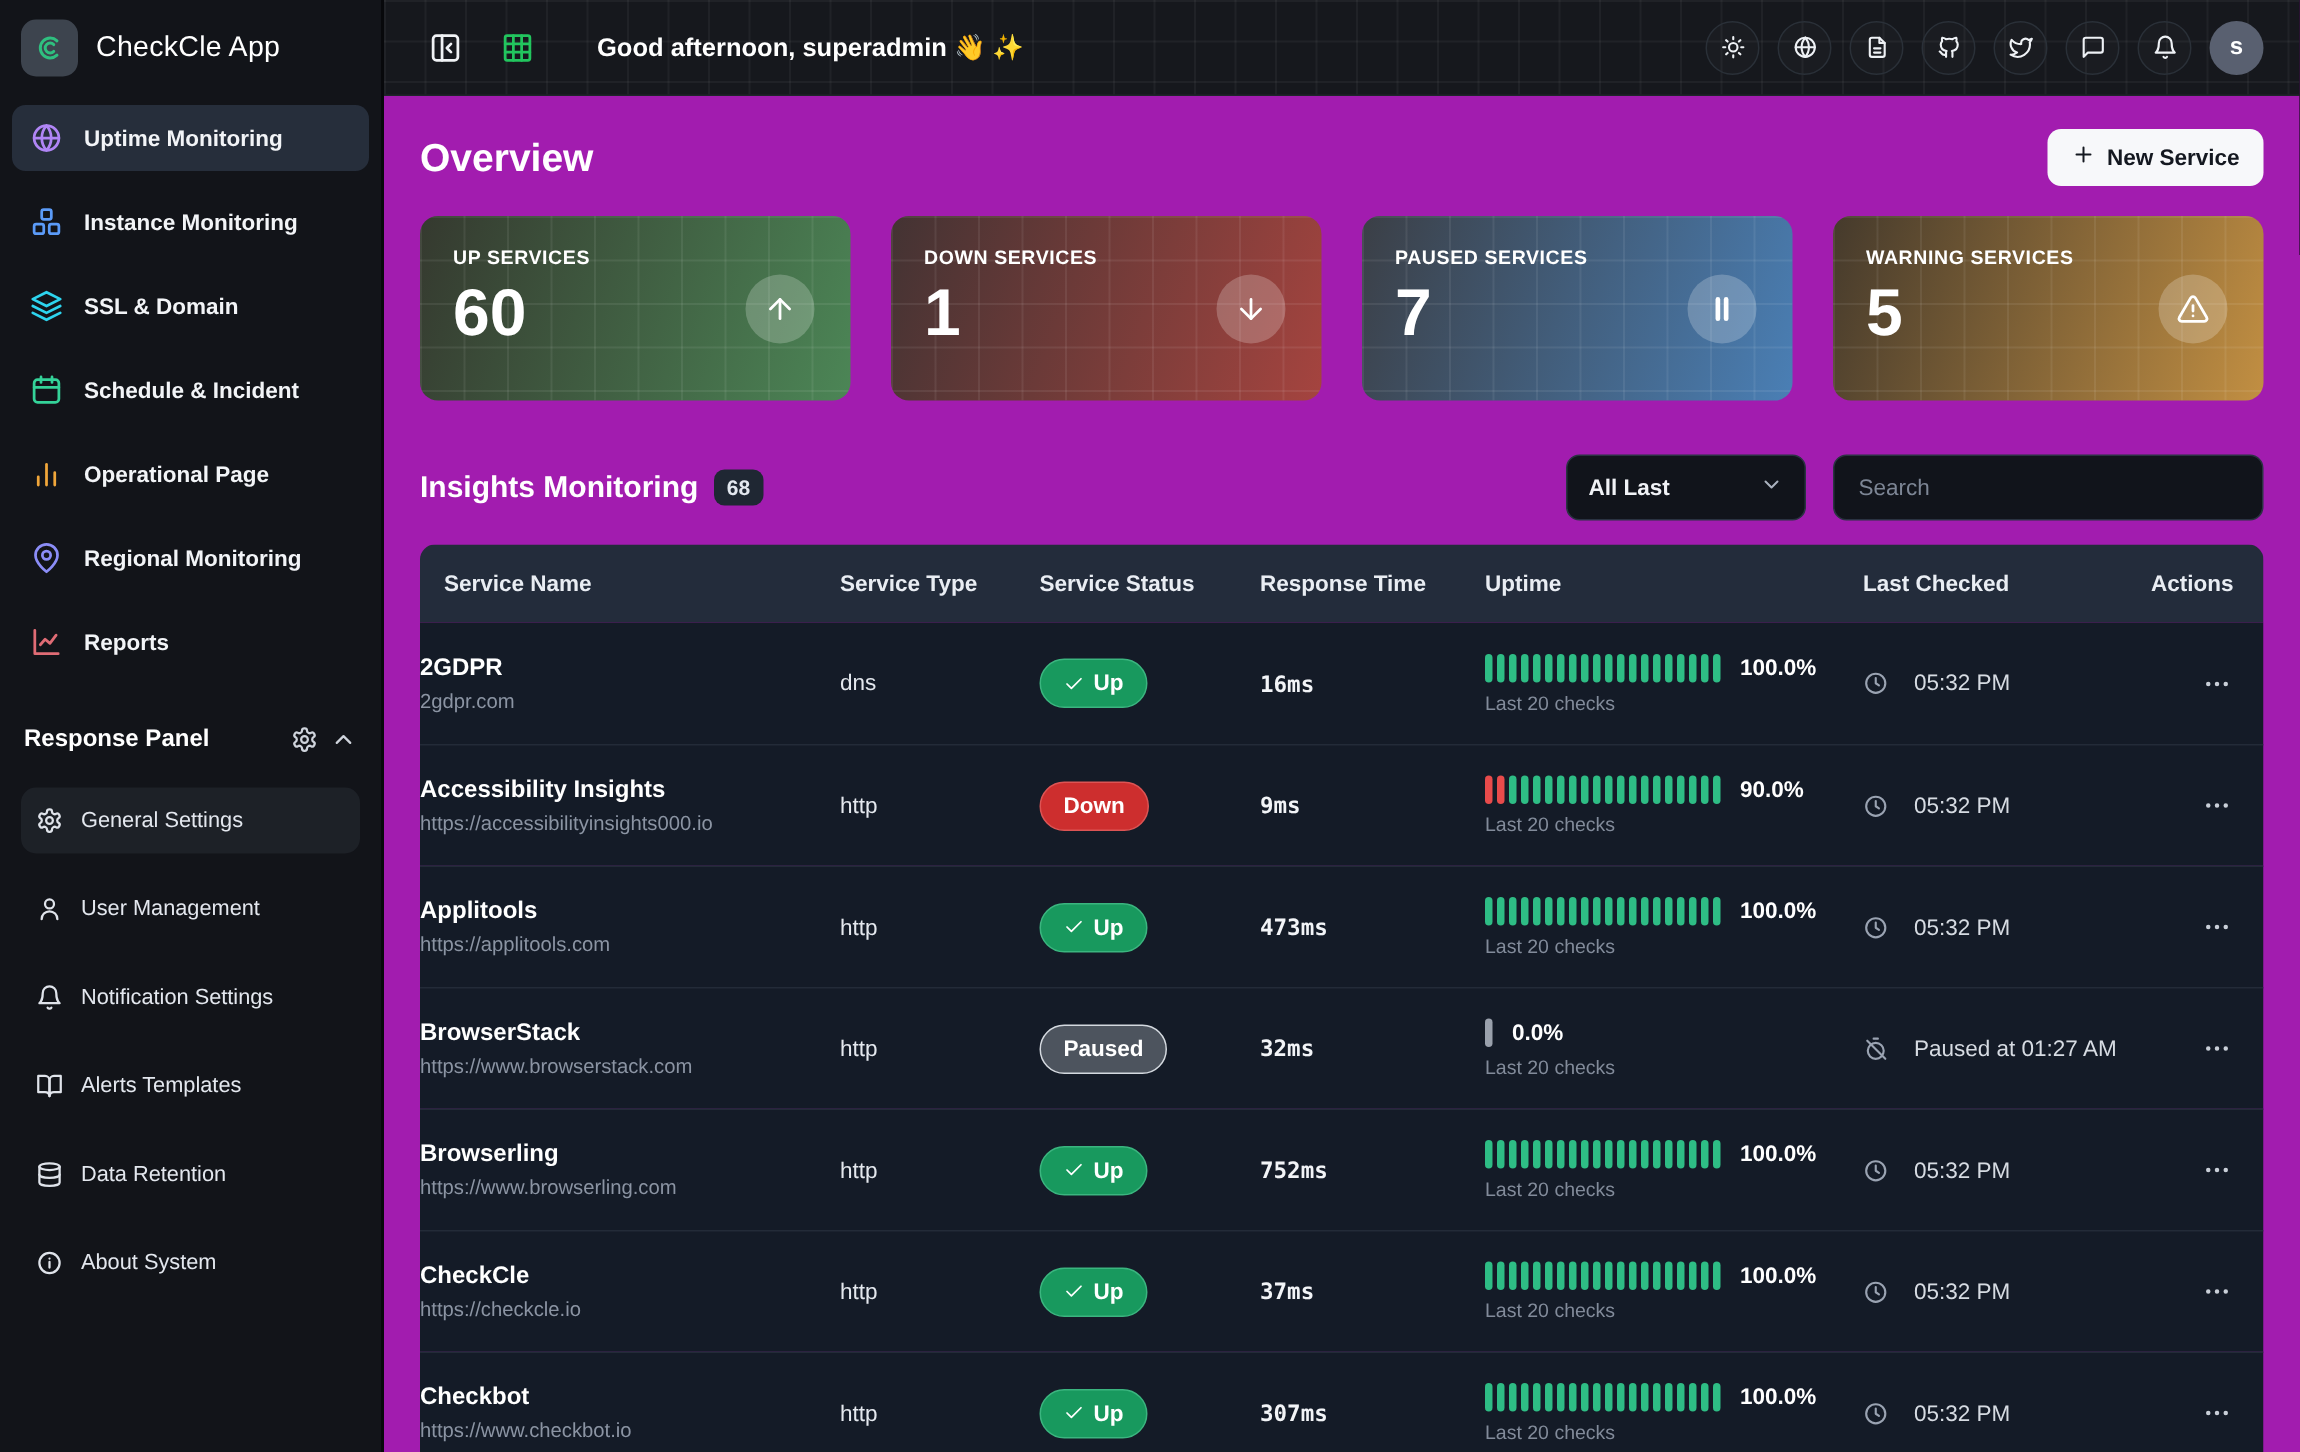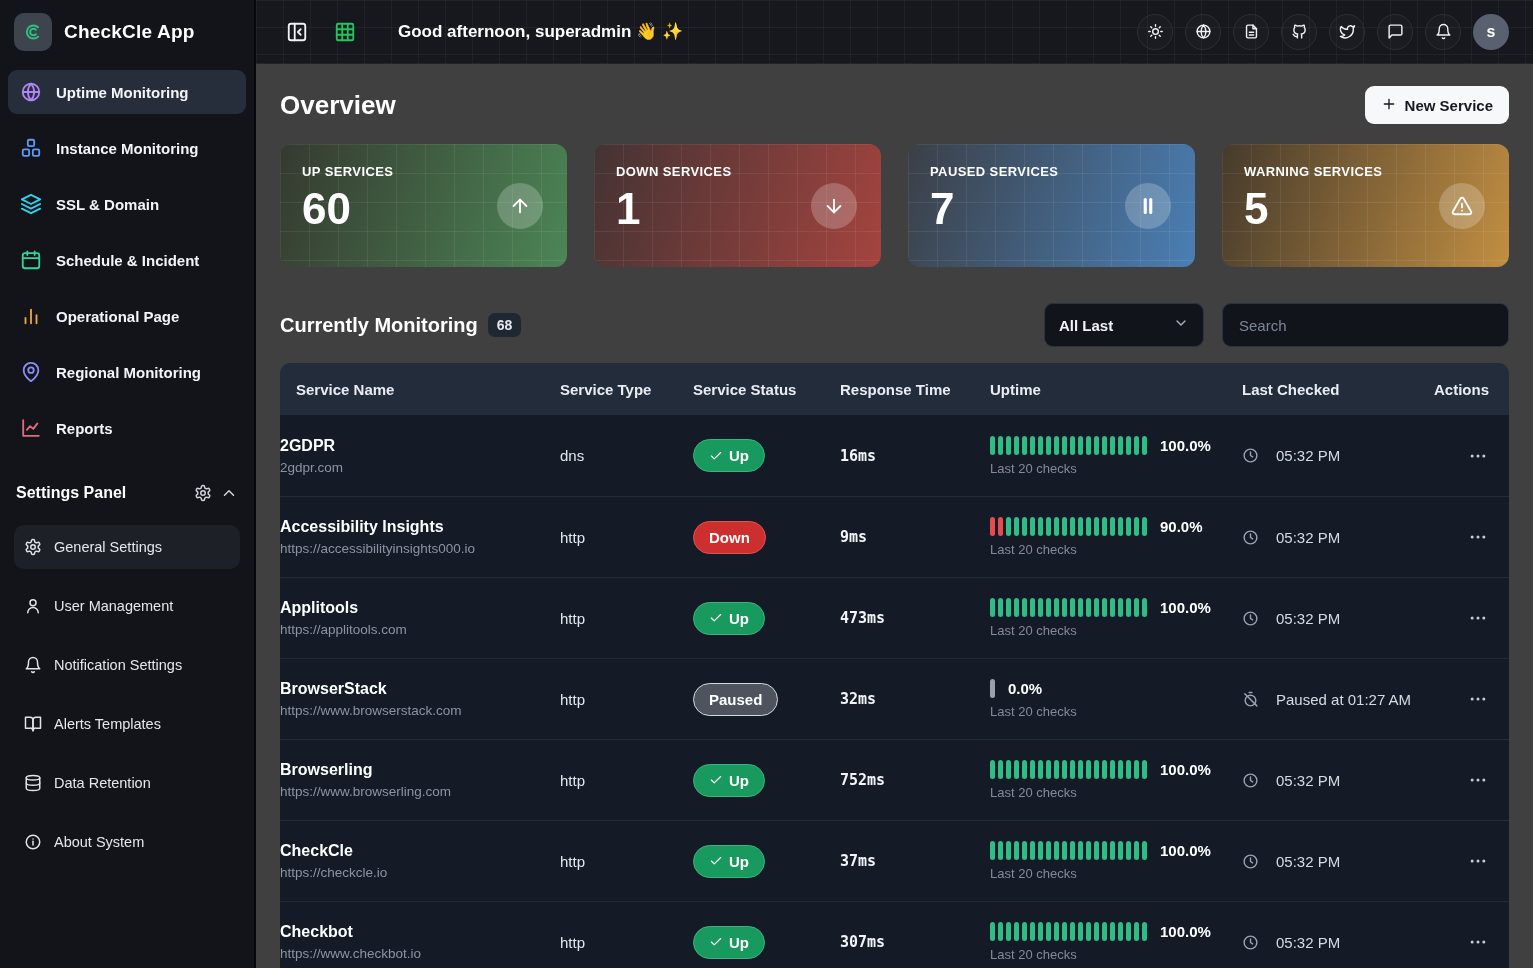--- a/index.html
+++ b/index.html
@@ -7,21 +7,21 @@
     font-family:"Liberation Sans", sans-serif; color:#e7ebf1; }
   .app { display:flex; width:1533px; height:968px; }
 
   
   .sidebar { width:256px; min-width:256px; height:100%; background:#121419;
     border-right:2px solid #07080b; display:flex; flex-direction:column; padding:0 0 10px 0; }
   .logo-row { height:64px; display:flex; align-items:center; gap:12px; padding:0 14px; }
   .logo-mark { width:38px; height:38px; border-radius:10px; background:#3d444e;
     display:flex; align-items:center; justify-content:center; color:#2fbf7f; }
   .logo-mark svg { width:24px; height:24px; }
-  .app-title { font-size:19px; font-weight:700; letter-spacing:.2px; color:#fff; }
+  .app-title { font-size:19px; font-weight:400; letter-spacing:.2px; color:#fff; }
 
   .nav { display:flex; flex-direction:column; gap:12px; padding:6px 8px 0 8px; }
   .nav-item { display:flex; align-items:center; gap:14px; height:44px; padding:0 12px;
     border-radius:9px; cursor:pointer; }
   .nav-item.active { background:#262e3b; }
   .nav-ic { width:22px; height:22px; display:flex; }
   .nav-ic svg { width:22px; height:22px; }
   .nav-label { font-size:15px; font-weight:600; color:#f2f4f7; }
 
   .settings-header { display:flex; align-items:center; margin:34px 16px 10px 16px; gap:8px; }
@@ -52,21 +52,21 @@
   .topbar-right { margin-left:auto; display:flex; align-items:center; gap:12px; }
   .circle-btn { width:36px; height:36px; border-radius:50%; border:1px solid #2a3038;
     background:rgba(255,255,255,0.02); color:#eef1f5; display:flex; align-items:center;
     justify-content:center; cursor:pointer; }
   .circle-btn svg { width:17px; height:17px; }
   .avatar { width:36px; height:36px; border-radius:50%; background:#596070; color:#fff;
     font-size:16px; font-weight:700; display:flex; align-items:center; justify-content:center;
     cursor:pointer; }
 
   
-  .main { flex:1; padding:16px 24px 0 24px; overflow:hidden; background:#404040; }
+  .main { flex:1; padding:16px 24px 0 24px; overflow:hidden; background:#a21caf; }
   .page-head { display:flex; align-items:center; justify-content:space-between; margin-top:6px; }
   .page-title { font-size:26px; font-weight:700; color:#fff; }
   .new-service { display:flex; align-items:center; gap:8px; height:38px; padding:0 16px;
     background:#f7f8fa; color:#141820; border:none; border-radius:9px; font-size:15px;
     font-weight:600; font-family:inherit; cursor:pointer; }
   .new-service svg { width:16px; height:16px; }
 
   .stats { display:grid; grid-template-columns:repeat(4,1fr); gap:27px; margin-top:20px; }
   .stat-card { position:relative; height:123px; border-radius:12px; padding:20px 22px;
     overflow:hidden; cursor:default; }
@@ -210,21 +210,21 @@
           <span class="nav-ic" style="color:#e06c75">
             <svg viewBox="0 0 24 24" fill="none" stroke="currentColor" stroke-width="2" stroke-linecap="round" stroke-linejoin="round">
               <path d="M3.5 3.5v17h17"></path>
               <path d="m7.5 14 3.5-4 3.5 3 4.5-6"></path>
             </svg>
           </span>
           <span class="nav-label">Reports</span>
         </div>
       </nav>
     <div class="settings-header">
-      <span class="settings-title">Settings Panel</span>
+      <span class="settings-title">Response Panel</span>
       <span class="hic" id="settings-gear"><svg viewBox="0 0 24 24" fill="none" stroke="currentColor" stroke-width="2" stroke-linecap="round" stroke-linejoin="round">
             <path d="M12.22 2h-.44a2 2 0 0 0-2 2v.18a2 2 0 0 1-1 1.73l-.43.25a2 2 0 0 1-2 0l-.15-.08a2 2 0 0 0-2.73.73l-.22.38a2 2 0 0 0 .73 2.73l.15.1a2 2 0 0 1 1 1.72v.51a2 2 0 0 1-1 1.74l-.15.09a2 2 0 0 0-.73 2.73l.22.38a2 2 0 0 0 2.73.73l.15-.08a2 2 0 0 1 2 0l.43.25a2 2 0 0 1 1 1.73V20a2 2 0 0 0 2 2h.44a2 2 0 0 0 2-2v-.18a2 2 0 0 1 1-1.73l.43-.25a2 2 0 0 1 2 0l.15.08a2 2 0 0 0 2.73-.73l.22-.39a2 2 0 0 0-.73-2.73l-.15-.08a2 2 0 0 1-1-1.74v-.5a2 2 0 0 1 1-1.74l.15-.09a2 2 0 0 0 .73-2.73l-.22-.38a2 2 0 0 0-2.73-.73l-.15.08a2 2 0 0 1-2 0l-.43-.25a2 2 0 0 1-1-1.73V4a2 2 0 0 0-2-2z"></path>
             <circle cx="12" cy="12" r="3"></circle>
           </svg></span>
       <span class="hic" id="settings-chevron"><svg viewBox="0 0 24 24" fill="none" stroke="currentColor" stroke-width="2" stroke-linecap="round" stroke-linejoin="round">
             <path d="m6 15 6-6 6 6"></path>
           </svg></span>
     </div>
     <nav class="subnav" id="settings-nav">
         <div class="subnav-item active">
@@ -397,21 +397,21 @@
               <svg viewBox="0 0 24 24" fill="none" stroke="currentColor" stroke-width="2" stroke-linecap="round" stroke-linejoin="round">
                 <path d="m10.3 3.9-8.2 14.1A2 2 0 0 0 3.8 21h16.4a2 2 0 0 0 1.7-3L13.7 3.9a2 2 0 0 0-3.4 0z"></path>
                 <path d="M12 9.5v4"></path>
                 <path d="M12 17h.01"></path>
               </svg>
             </div>
           </div>
         </div>
 
       <div class="monitor-row">
-        <h2 class="monitor-title">Currently Monitoring</h2>
+        <h2 class="monitor-title">Insights Monitoring</h2>
         <span class="count-badge">68</span>
         <span class="monitor-spacer"></span>
         <div class="type-select" id="type-select">
           <span class="sel-label">All Last</span>
           <span id="sel-chev"><svg viewBox="0 0 24 24" fill="none" stroke="currentColor" stroke-width="2" stroke-linecap="round" stroke-linejoin="round">
                 <path d="m6 9 6 6 6-6"></path>
               </svg></span>
         </div>
         <input class="search-input" placeholder="Search" style="">
       </div>

